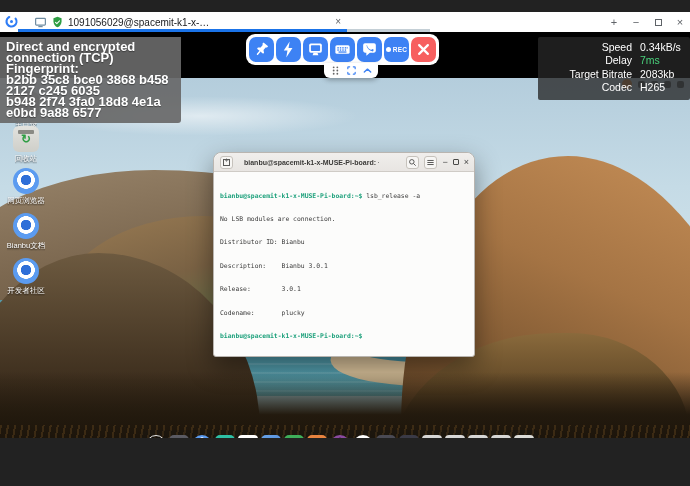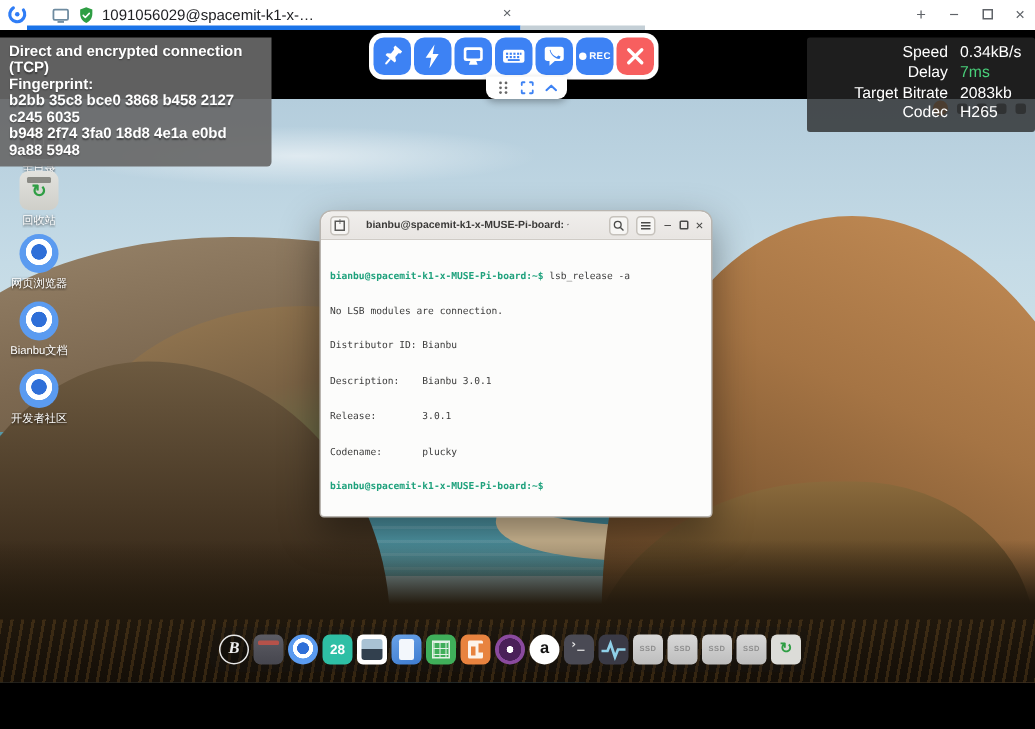--- a/index.html
+++ b/index.html
@@ -1,19 +1,19 @@
 <!DOCTYPE html>
 <html><head>
 <meta charset="utf-8">
 <style>
   * { margin:0; padding:0; box-sizing:border-box; }
   html,body { background:#222; }
   #screen {
-    position:relative; width:690px; height:486px; overflow:hidden;
-    background:#000; font-family:"Liberation Sans", sans-serif;
+    position:relative; width:690px; height:426px; overflow:hidden;
+    background:#000; font-family:"Liberation Sans", sans-serif;margin-top:12px;
     -webkit-font-smoothing:antialiased;
   }
 
   
   #titlebar { position:absolute; left:0; top:0; width:690px; height:20px; background:#fff; z-index:30; }
   #titlebar .logo { position:absolute; left:4px; top:2px; width:15px; height:15px; }
   #tab { position:absolute; left:18px; top:0; width:329px; height:20px; display:flex; align-items:center; gap:4px; padding:0 6px 0 16px; }
   #tab .tab-monitor { width:13px; height:13px; flex:none; }
   #tab .tab-shield { width:13px; height:13px; flex:none; }
   #tab .tab-title { font-size:10px; color:#202124; white-space:nowrap; overflow:hidden; max-width:230px; }
@@ -126,21 +126,21 @@
   #tt-newtab i:after { content:"+"; position:absolute; left:0.5px; top:-2.5px; font-size:7px; color:#5a5a58; }
   .tt-right { position:absolute; right:5px; display:flex; align-items:center; gap:5px; }
   .tt-glyph { font-size:9px; color:#4a4a48; line-height:9px; }
   .tt-max i { display:block; width:6px; height:6px; border:1px solid #4a4a48; border-radius:1px; }
   #term-body { padding:5px 6px; font-family:"DejaVu Sans Mono", monospace; font-size:6.4px; line-height:7.8px; color:#3c3c3c; white-space:pre; }
   .tprompt { font-weight:bold; }
 
   
   #fingerprint { position:absolute; left:0; top:25px; width:181px; z-index:20;
     background:rgba(104,104,104,.92); color:#fff; padding:4px 6px 5px;
-    font-size:10px; font-weight:bold; line-height:11px; border-radius:0 0 3px 0;
+    font-size:13px; font-weight:bold; line-height:11px; border-radius:0 0 3px 0;
     text-shadow:0 1px 1px rgba(0,0,0,.4); }
 
   #toolbar { position:absolute; left:246px; top:22px; z-index:21; background:#fff; border-radius:9px;
     padding:3px; display:flex; gap:2px; box-shadow:0 2px 6px rgba(0,0,0,.35); }
   .tb-btn { width:25px; height:25px; border-radius:7px; background:#3d82f4; display:flex; align-items:center; justify-content:center; }
   .tb-btn.red { background:#f75f5f; }
   .tb-btn svg { width:19px; height:19px; display:block; }
   .tb-rec { flex-direction:row; gap:2px; }
   .rec-dot { width:5px; height:5px; border-radius:50%; background:#fff; flex:none; }
   .rec-label { color:#fff; font-size:6.5px; font-weight:bold; letter-spacing:.2px; }
@@ -294,21 +294,21 @@
       <div class="tline"><span>Release:        3.0.1</span></div>
       <div class="tline"><span>Codename:       plucky</span></div>
       <div class="tline"><span class="tprompt" style="color: rgb(30, 161, 124);">bianbu@spacemit-k1-x-MUSE-Pi-board:~$</span><span></span></div>
     </div>
   </div>
 
   <div id="fingerprint">
     <div>Direct and encrypted connection (TCP)</div>
     <div>Fingerprint:</div>
     <div>b2bb 35c8 bce0 3868 b458 2127 c245 6035</div>
-    <div>b948 2f74 3fa0 18d8 4e1a e0bd 9a88 5948</div>
+    <div>b948 2f74 3fa0 18d8 4e1a e0bd 9a88 6577</div>
   </div>
 
   <div id="toolbar">
     <div class="tb-btn">
       <svg viewBox="0 0 24 24">
           <g transform="rotate(40 12 12)" fill="#fff">
             <path d="M8.2 3.5h7.6v2.2l-1.4 1v4.2l2.6 2.1v1.8H7v-1.8l2.6-2.1V6.7l-1.4-1z"></path>
             <rect x="11.1" y="14.5" width="1.8" height="6.3" rx="0.9"></rect>
           </g>
         </svg>

